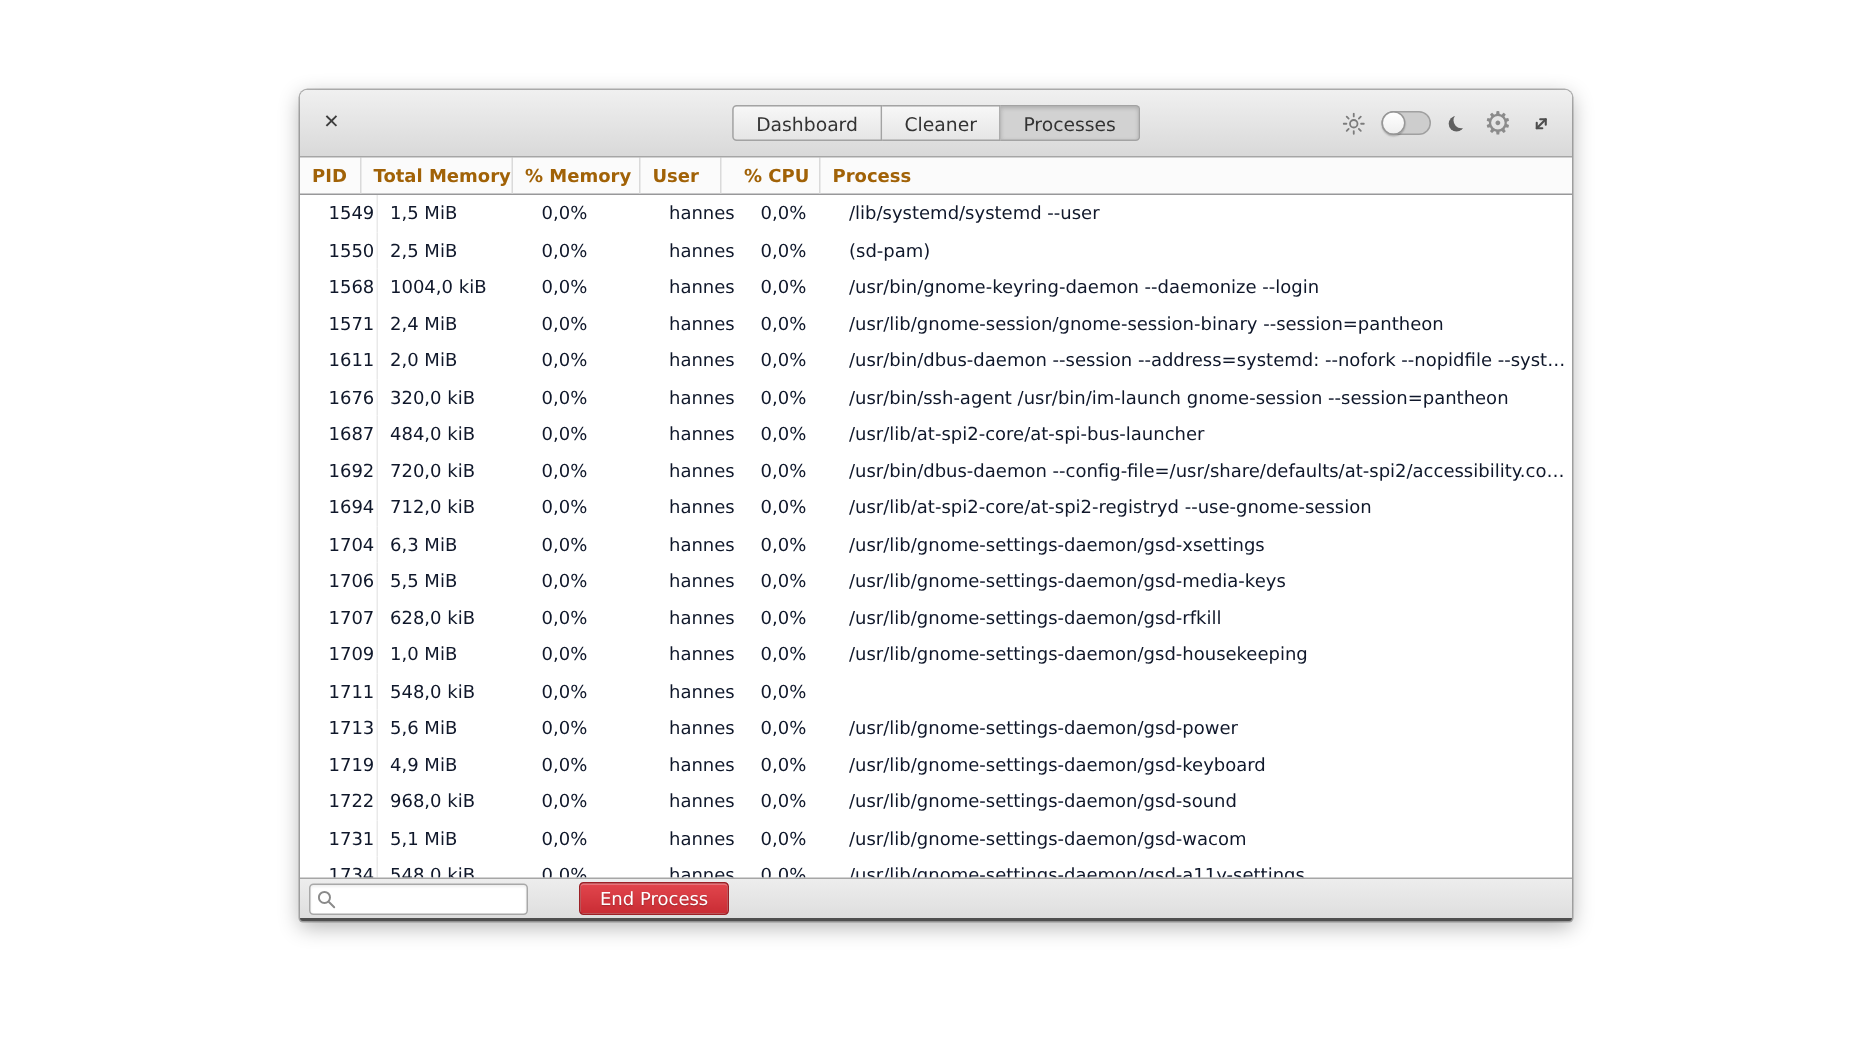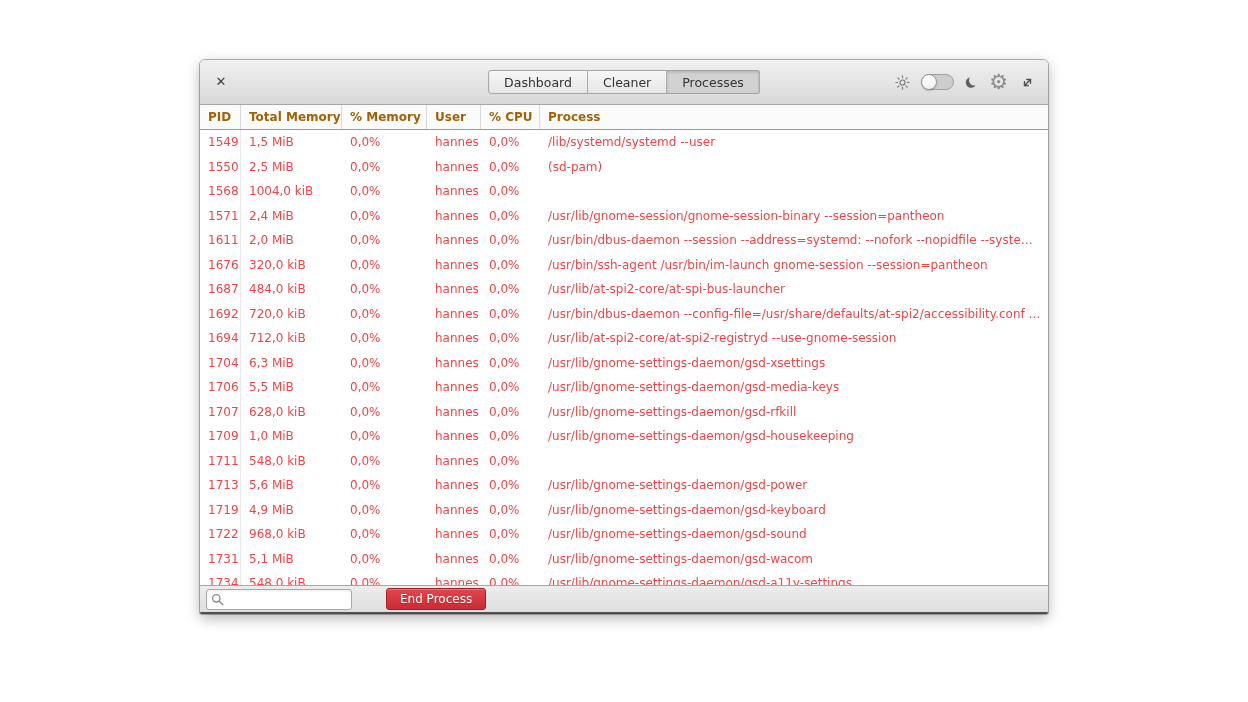--- a/index.html
+++ b/index.html
@@ -56,26 +56,26 @@
   .table-header {
     flex:0 0 25px; height:25px; display:flex; align-items:stretch;
     background:#fbfbfb; border-bottom:1px solid #98989a;
     font-size:12px; font-weight:bold; color:#a16207;
   }
   .hcell { display:flex; align-items:center; padding-left:8px; border-right:1px solid #dadada; cursor:pointer; }
   .c0 { width:41px; }
   .c1 { width:101px; }
   .c2 { width:85px; }
   .c3 { width:54px; }
-  .c4 { width:59px; }
+  .c4 { width:59px;margin-left:7px; }
   .c5 { flex:1; border-right:none; }
 
   
   .table-body { flex:1 1 auto; overflow:hidden; background:#ffffff; }
-  .row { height:24.5px; display:flex; align-items:stretch; font-size:12px; color:#ef4444; cursor:default; }
+  .row { height:24.5px; display:flex; align-items:stretch; font-size:12px; color:#0f172a; cursor:default;padding-left:11px; }
   .cell { display:flex; align-items:center; padding-left:8px; white-space:nowrap; overflow:hidden; }
   .cell.c0 { border-right:1px solid #e9e9e9; }
   .cell.c5 { display:block; line-height:24.5px; text-overflow:ellipsis; padding-right:4px; }
 
   
   .bottombar {
     flex:0 0 27px; height:27px;
     background:linear-gradient(#ededed,#dedede);
     border-top:1px solid #a6a6a6;
     display:flex; align-items:center; justify-content:flex-start; padding:0 6px;gap:34px;
@@ -179,20 +179,21 @@
         <div class="cell c3">hannes</div>
         <div class="cell c4">0,0%</div>
         <div class="cell c5">(sd-pam)</div>
       </div>
       <div class="row">
         <div class="cell c0">1568</div>
         <div class="cell c1">1004,0 kiB</div>
         <div class="cell c2">0,0%</div>
         <div class="cell c3">hannes</div>
         <div class="cell c4">0,0%</div>
+        <div class="cell c5">/usr/bin/gnome-keyring-daemon --daemonize --login</div>
       </div>
       <div class="row">
         <div class="cell c0">1571</div>
         <div class="cell c1">2,4 MiB</div>
         <div class="cell c2">0,0%</div>
         <div class="cell c3">hannes</div>
         <div class="cell c4">0,0%</div>
         <div class="cell c5">/usr/lib/gnome-session/gnome-session-binary --session=pantheon</div>
       </div>
       <div class="row">

